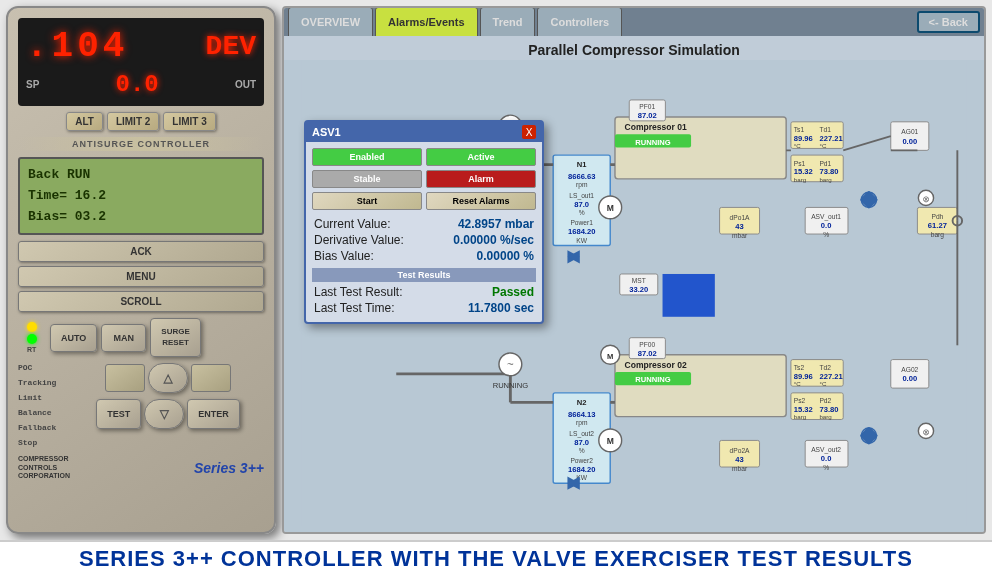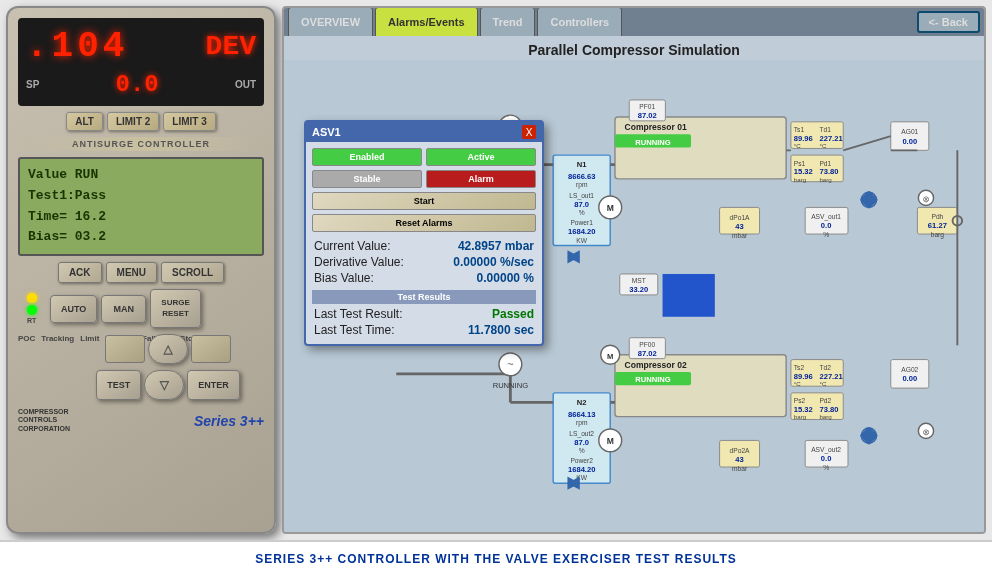--- a/index.html
+++ b/index.html
@@ -127,20 +127,21 @@
       font-weight: bold;
       color: #1a3300;
       line-height: 1.6;
     }
 
     
     .ack-row {
       display: flex;
       gap: 4px;
       justify-content: center;
+      flex-direction: column;
     }
 
     .btn-ack, .btn-menu, .btn-scroll {
       background: linear-gradient(145deg, #d0c8b0, #b0a890);
       border: 1px solid #777;
       border-radius: 3px;
       padding: 4px 10px;
       font-size: 10px;
       font-weight: bold;
       color: #333;
@@ -388,21 +389,20 @@
     }
 
     .status-green { background: #44cc44; color: #fff; }
     .status-red { background: #b91c1c; color: #fff; }
     .status-gray { background: #aaa; color: #fff; }
 
     .asv-buttons {
       display: flex;
       gap: 4px;
       margin-bottom: 6px;
-      flex-direction: column;
     }
 
     .asv-btn {
       flex: 1;
       padding: 3px;
       font-size: 9px;
       font-weight: bold;
       background: linear-gradient(145deg, #e0d8c0, #c0b890);
       border: 1px solid #888;
       border-radius: 2px;
@@ -437,21 +437,21 @@
     .caption-bar {
       height: 36px;
       background: white;
       display: flex;
       align-items: center;
       justify-content: center;
       border-top: 2px solid #ccc;
     }
 
     .caption-text {
-      font-size: 12px;
+      font-size: 22px;
       font-weight: bold;
       color: #003399;
       letter-spacing: 1px;
     }
   </style>
 </head>
 <body>
 
 <div class="main-content">
   <div class="controller">
@@ -470,22 +470,21 @@
 
     <div class="btn-row">
       <button class="btn-alt">ALT</button>
       <button class="btn-limit">LIMIT 2</button>
       <button class="btn-limit">LIMIT 3</button>
     </div>
 
     <div class="antisurge-label">ANTISURGE CONTROLLER</div>
 
     <div class="lcd-display">
-      <div>Value  RUN</div>
-      <div>Test1:Pass</div>
+      <div>Back  RUN</div>
       <div>Time= 16.2</div>
       <div>Bias= 03.2</div>
     </div>
 
     <div class="ack-row">
       <button class="btn-ack">ACK</button>
       <button class="btn-menu">MENU</button>
       <button class="btn-scroll">SCROLL</button>
     </div>
 
@@ -497,21 +496,21 @@
           <span style="font-size:7px;color:#444;font-weight:bold;">RT</span>
         </div>
       </div>
       <button class="btn-auto">AUTO</button>
       <button class="btn-man">MAN</button>
       <button class="btn-surge" style="white-space:pre-line;">SURGE
 RESET</button>
     </div>
 
     <div style="display:flex;gap:4px;">
-      <div style="display:flex;flex-direction:row;gap:6px;width:50px;">
+      <div style="display:flex;flex-direction:column;gap:6px;width:50px;font-family:Liberation Mono, monospace;">
         <span class="side-label">POC</span>
         <span class="side-label">Tracking</span>
         <span class="side-label">Limit</span>
         <span class="side-label">Balance</span>
         <span class="side-label">Fallback</span>
         <span class="side-label">Stop</span>
       </div>
       <div style="display:flex;flex-direction:column;gap:6px;flex:1;">
         <div style="display:flex;gap:3px;justify-content:center;align-items:center;">
           <div style="width:40px;height:28px;background:linear-gradient(145deg,#c8c0a0,#a8a080);border:1px solid #777;border-radius:3px;"></div>

